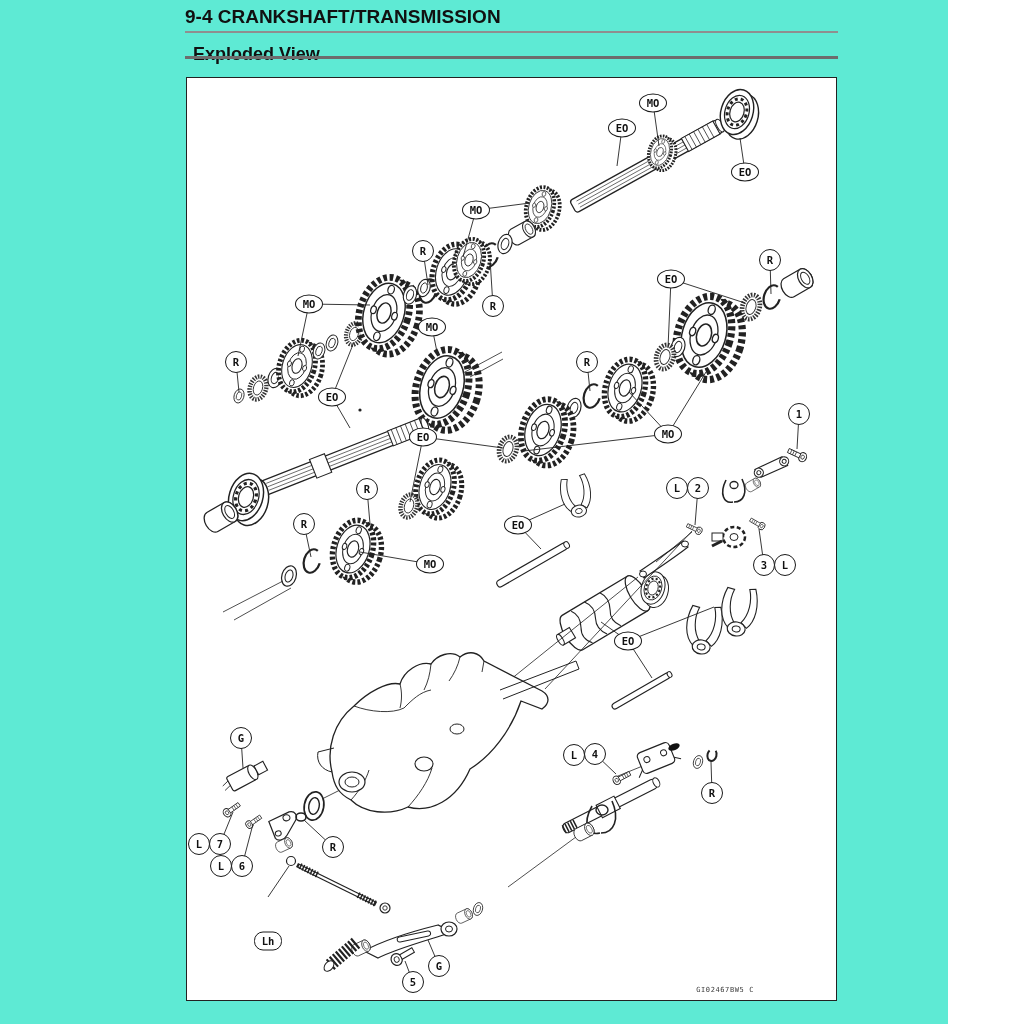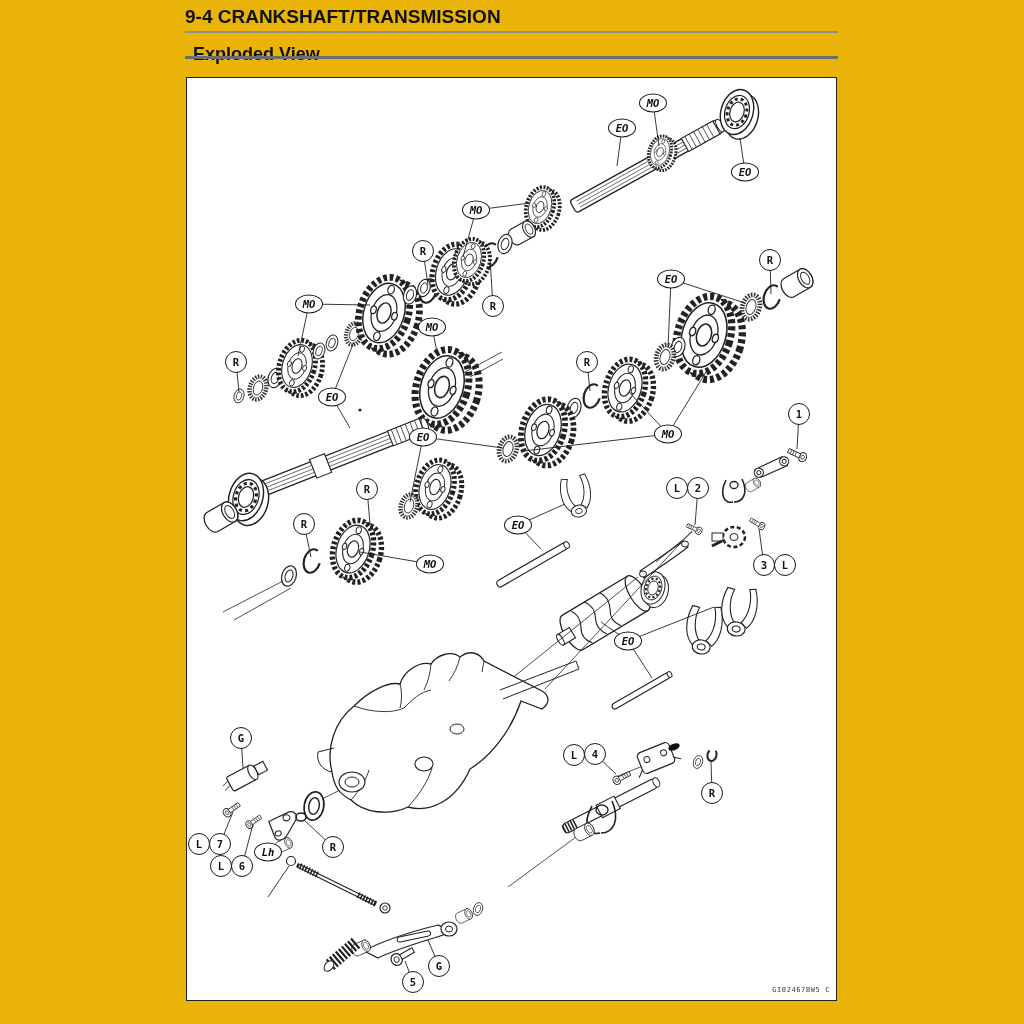--- a/index.html
+++ b/index.html
@@ -1,37 +1,37 @@
 <!DOCTYPE html>
 <html><head>
 <meta charset="utf-8">
 <style>
   html,body{margin:0;padding:0;background:#fff;}
   body{width:1024px;height:1024px;overflow:hidden;}
-  .page{position:relative;width:1024px;height:1024px;background:#eab308;
+  .page{position:relative;width:948px;height:1024px;background:#5eead4;
         font-family:"Liberation Sans",sans-serif;color:#111;}
   .title{position:absolute;left:185px;top:6px;margin:0;font-size:19px;
          font-weight:bold;letter-spacing:0px;white-space:nowrap;}
   .rule1{position:absolute;left:185px;top:31px;width:653px;height:2px;background:#8f8f8f;}
   .section{position:absolute;left:185px;top:36px;margin:8px;font-size:18px;
            font-weight:bold;white-space:nowrap;}
   .rule2{position:absolute;left:185px;top:56px;width:653px;height:2.5px;background:#6d6d6d;}
   .figure-frame{position:absolute;left:186px;top:77px;width:649px;height:922px;
                 border:1.3px solid #222;background:#fff;z-index:0;}
   svg.layer{position:absolute;left:0;top:0;width:1024px;height:1024px;}
   #drawing{z-index:1;}
   #leader-svg{z-index:2;}
   #leader-svg line{stroke:#222;stroke-width:0.9;}
   #callout-layer{position:absolute;left:0;top:0;width:1024px;height:1024px;z-index:3;pointer-events:none;}
   .callout{position:absolute;transform:translate(-50%,-50%);display:flex;align-items:center;
            justify-content:center;background:#fff;border:1.4px solid #1a1a1a;border-radius:50%;
            font-family:"DejaVu Sans Mono",monospace;font-size:10.5px;font-weight:bold;
            color:#111;line-height:1;box-sizing:border-box;}
   .co-circle{width:22px;height:22px;}
-  .co-ellipse{width:28px;height:19px;font-style:italic;}
+  .co-ellipse{width:28px;height:19px;}
   .figure-code{position:absolute;right:194px;top:986px;z-index:3;
                font-family:"DejaVu Sans Mono",monospace;font-size:7px;
                letter-spacing:0.6px;color:#3a3a3a;text-align:right;}
 </style>
 </head>
 <body>
 
 <div class="page">
 
   <h1 class="title">9-4 CRANKSHAFT/TRANSMISSION</h1>
@@ -373,20 +373,20 @@
       <div class="callout co-ellipse" style="left: 628px; top: 641px;">EO</div>
       <div class="callout co-circle" style="left: 241px; top: 738px;">G</div>
       <div class="callout co-circle" style="left: 574px; top: 755px;">L</div>
       <div class="callout co-circle" style="left: 595px; top: 754px;">4</div>
       <div class="callout co-circle" style="left: 712px; top: 793px;">R</div>
       <div class="callout co-circle" style="left: 199px; top: 844px;">L</div>
       <div class="callout co-circle" style="left: 220px; top: 844px;">7</div>
       <div class="callout co-circle" style="left: 221px; top: 866px;">L</div>
       <div class="callout co-circle" style="left: 242px; top: 866px;">6</div>
       <div class="callout co-circle" style="left: 333px; top: 847px;">R</div>
-      <div class="callout co-ellipse" style="left: 268px; top: 852px;">Lh</div>
+      <div class="callout co-ellipse" style="left: 268px; top: 941px; border-radius: 9px;">Lh</div>
       <div class="callout co-circle" style="left: 439px; top: 966px;">G</div>
       <div class="callout co-circle" style="left: 413px; top: 982px;">5</div>
     </div>
 
   <div class="figure-code">GI02467BW5 C</div>
 
 </div>
 
 </body></html>

